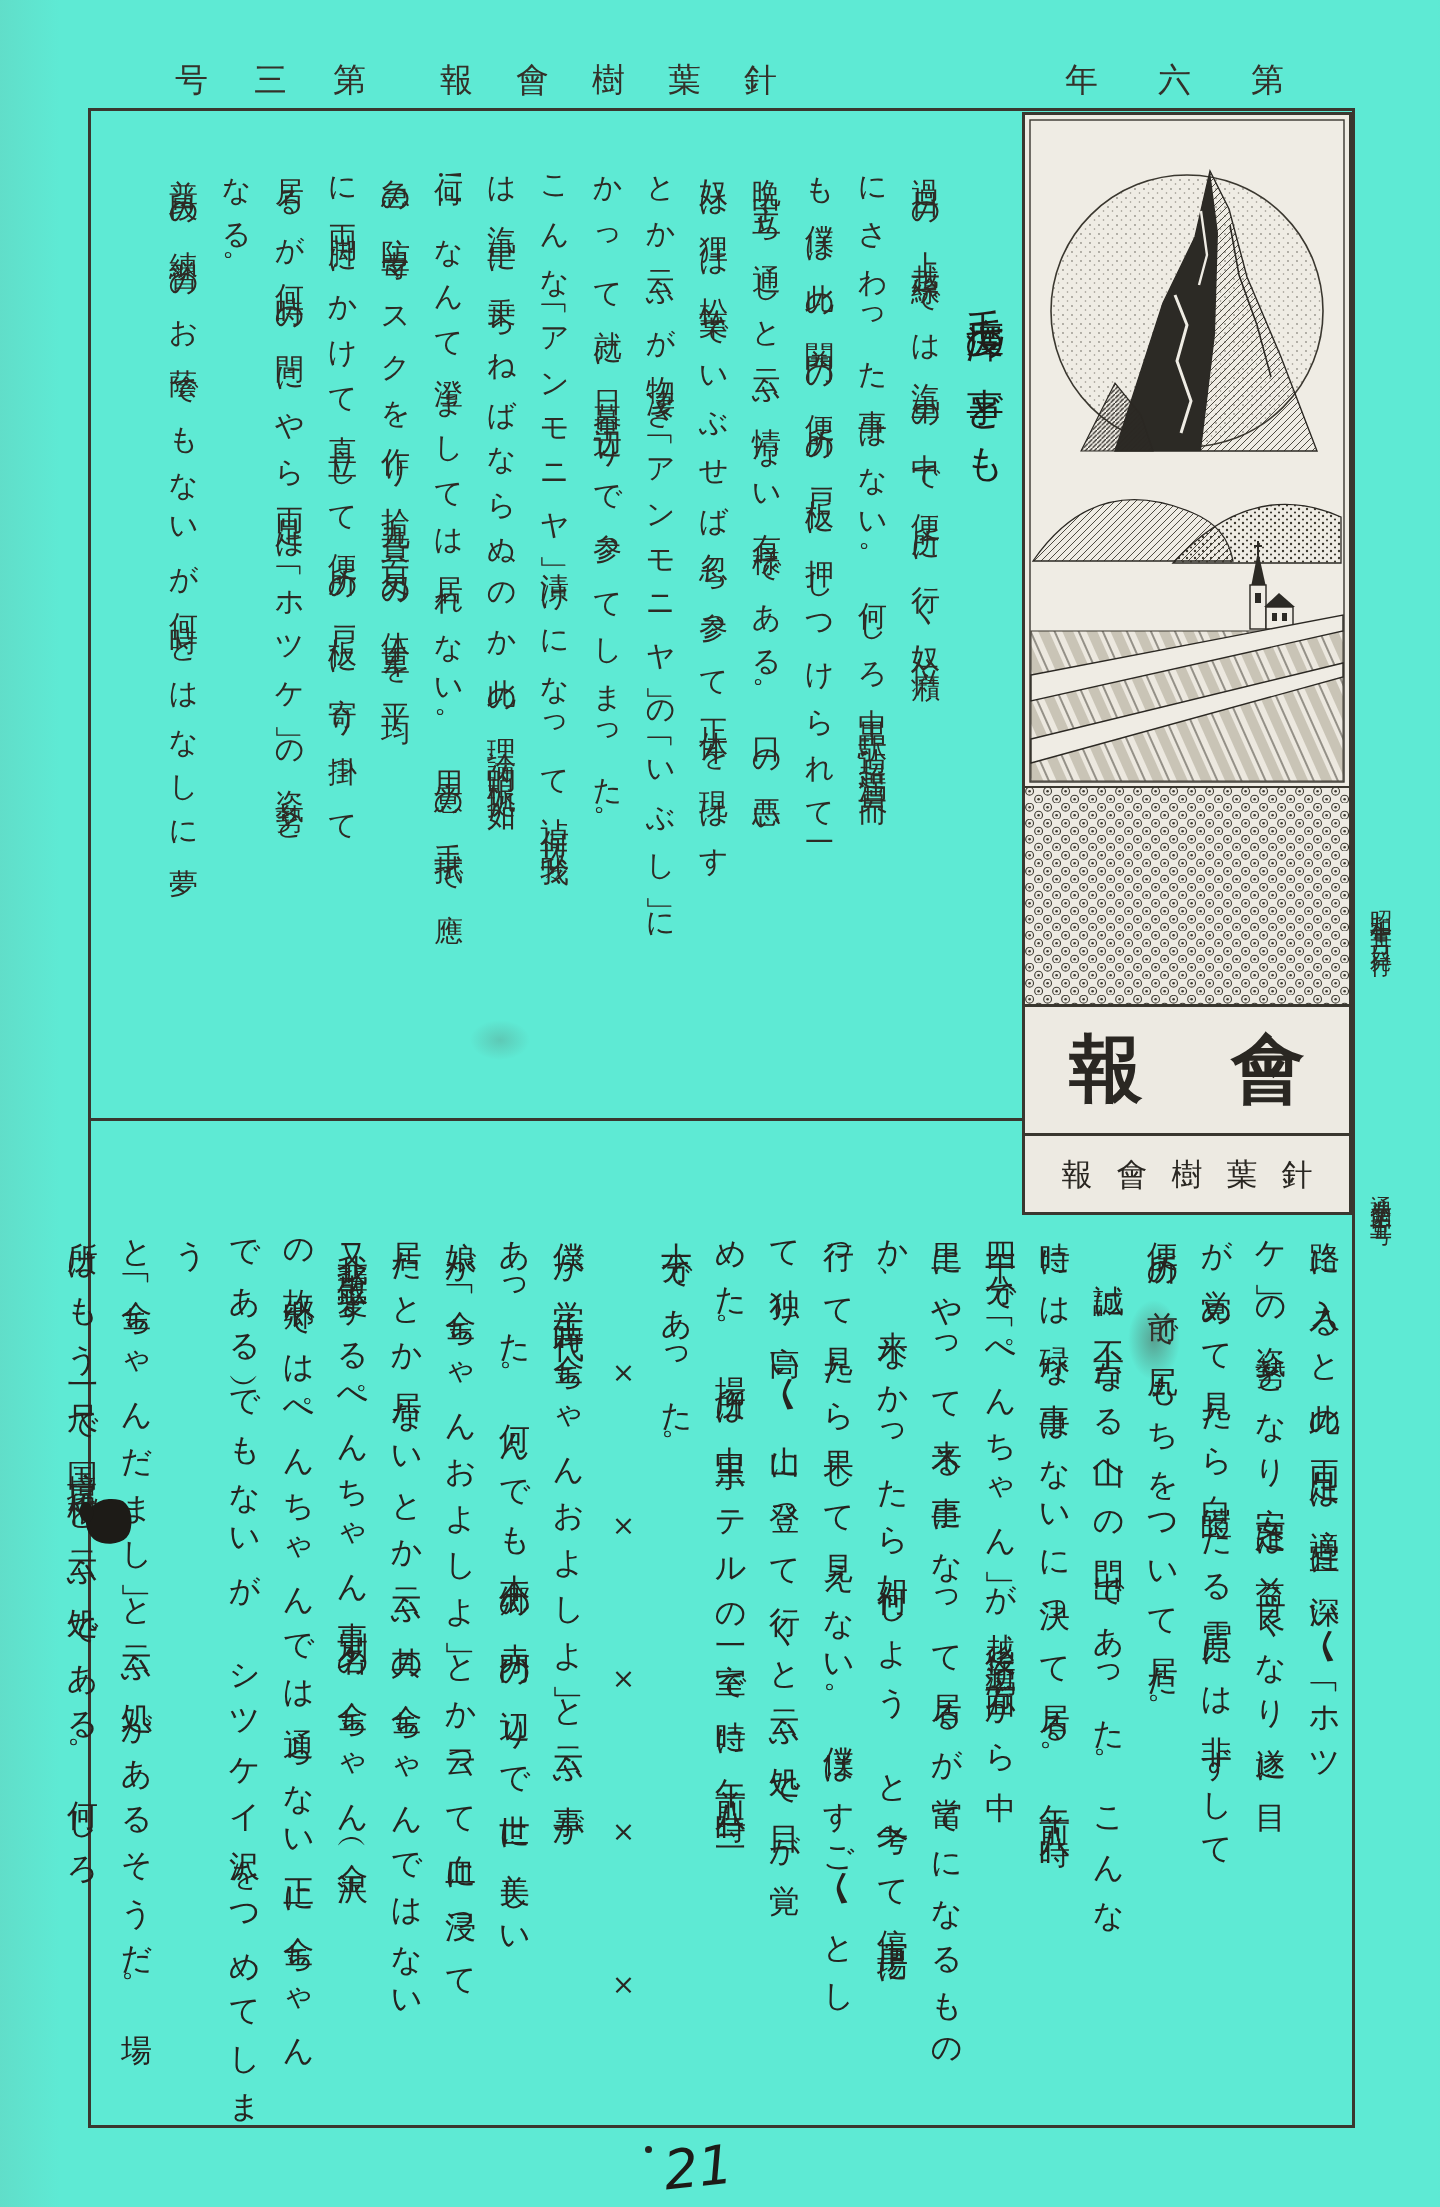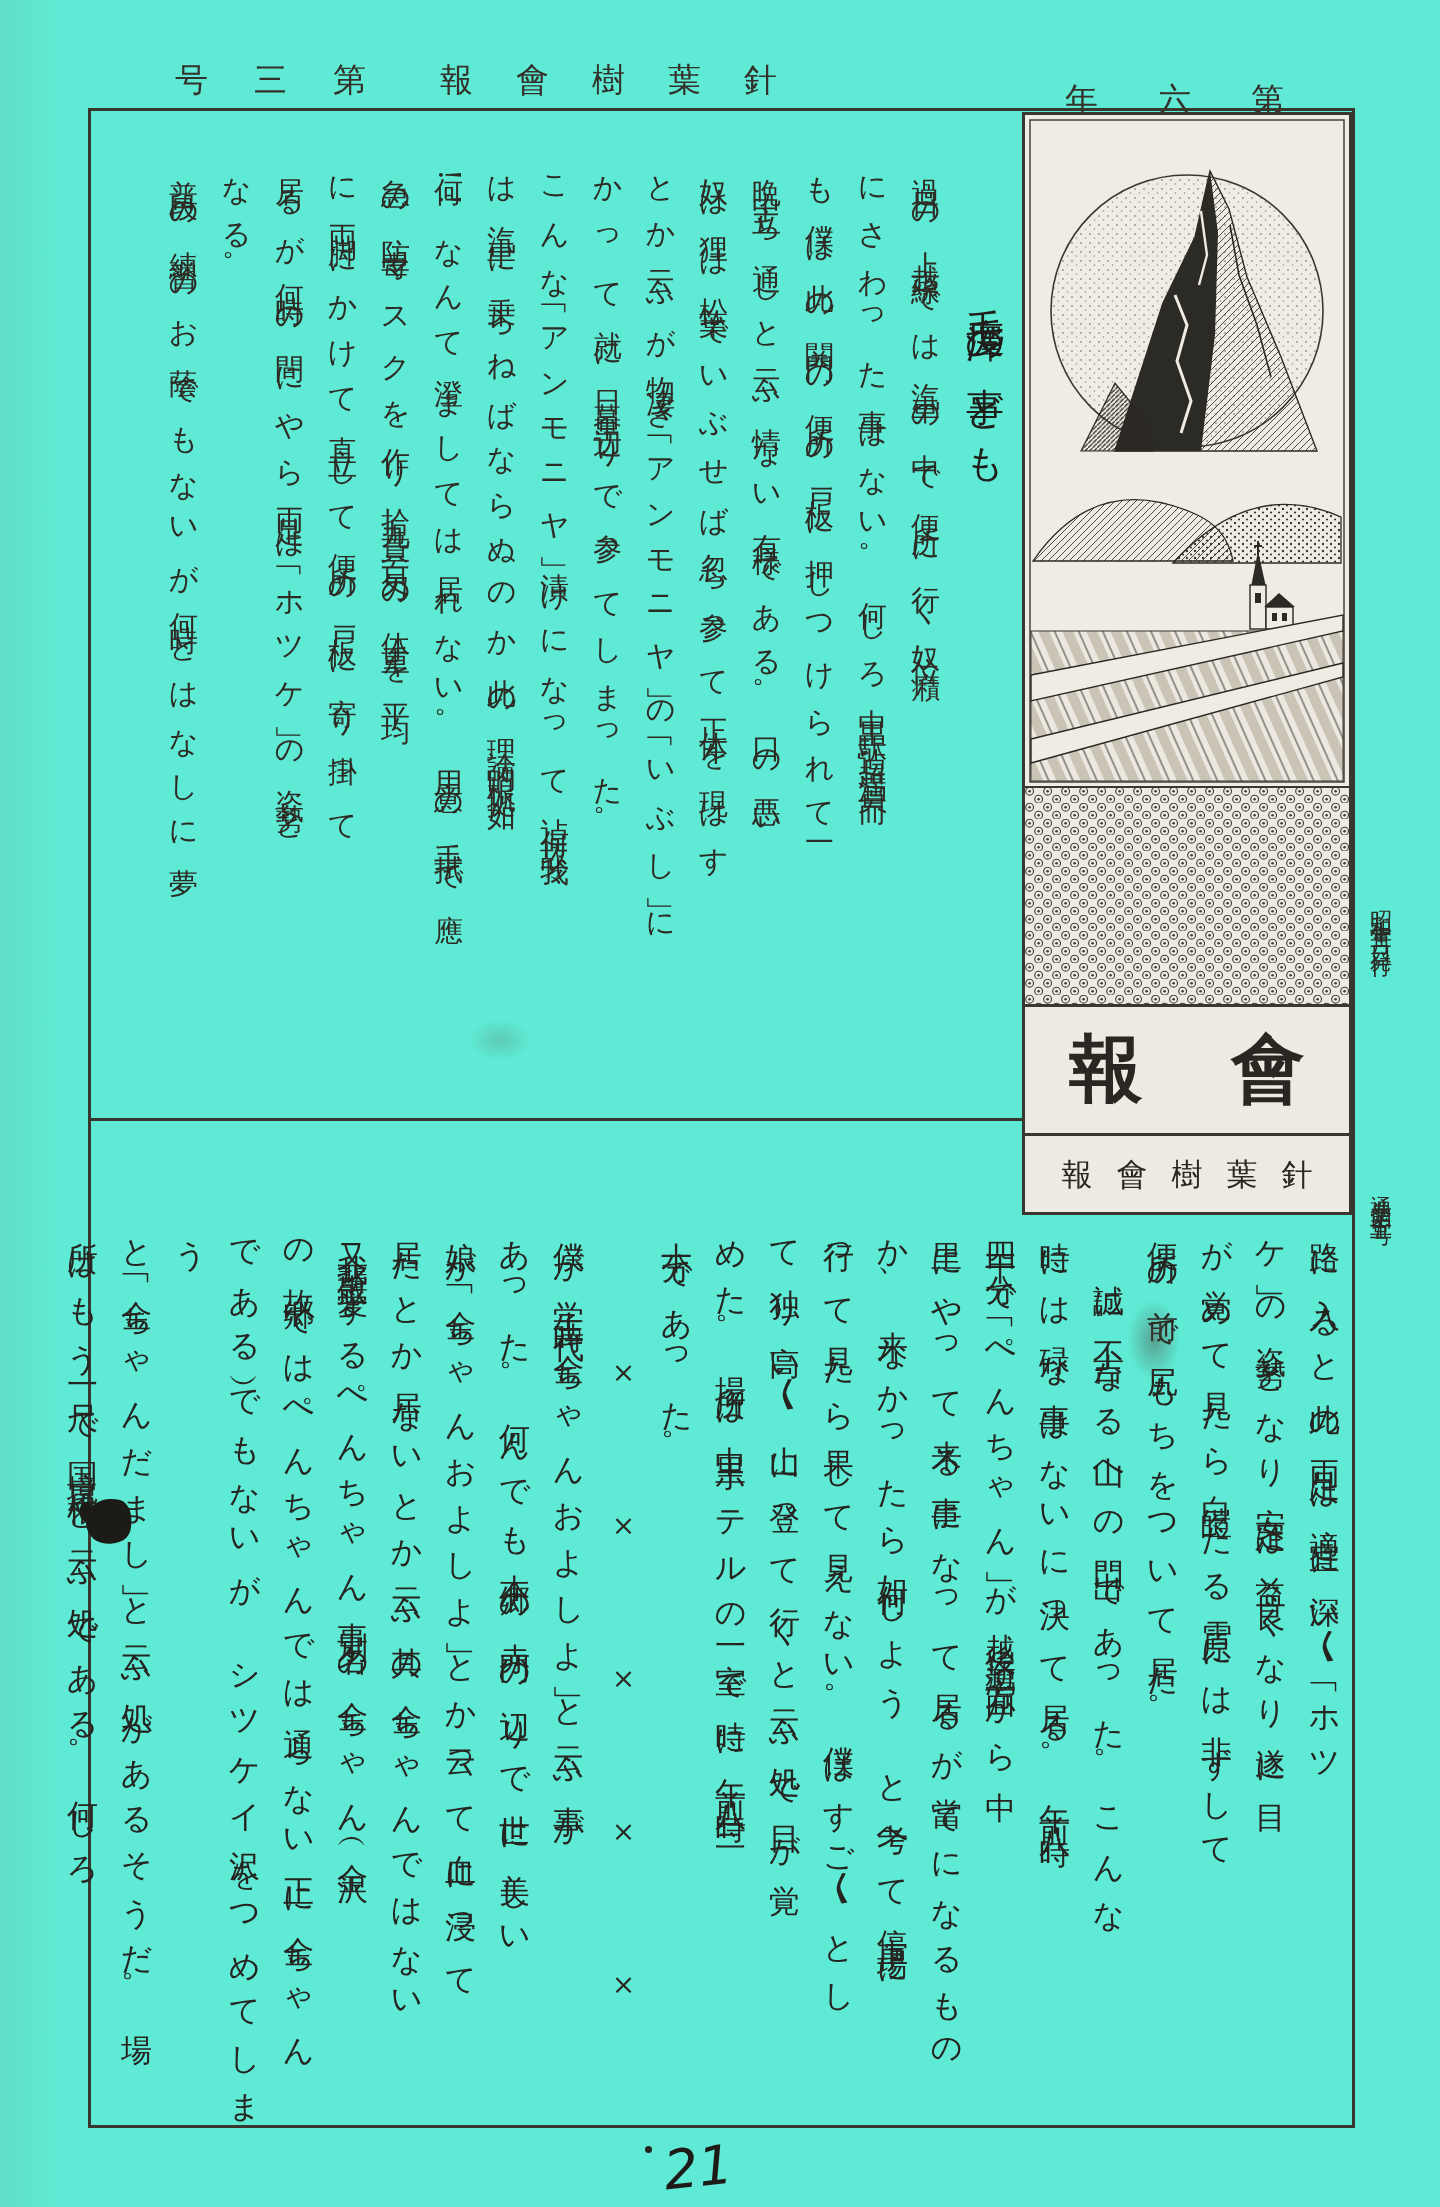--- a/index.html
+++ b/index.html
@@ -25,21 +25,21 @@
   }
 
   
   .hdr{
     position:absolute;top:58px;height:44px;
     font-size:33px;color:#34312a;
     white-space:nowrap;
   }
   .hdr-left  {left:175px;letter-spacing:46px;}
   .hdr-center{left:440px;letter-spacing:43px;}
-  .hdr-right {left:1065px;letter-spacing:60px;margin-top:20px;}
+  .hdr-right {left:1065px;letter-spacing:60px;}
 
   
   .frame{
     position:absolute;left:88px;top:108px;
     width:1267px;height:2020px;
     border:3px solid #3a372f;
     box-sizing:border-box;
   }
 
   

